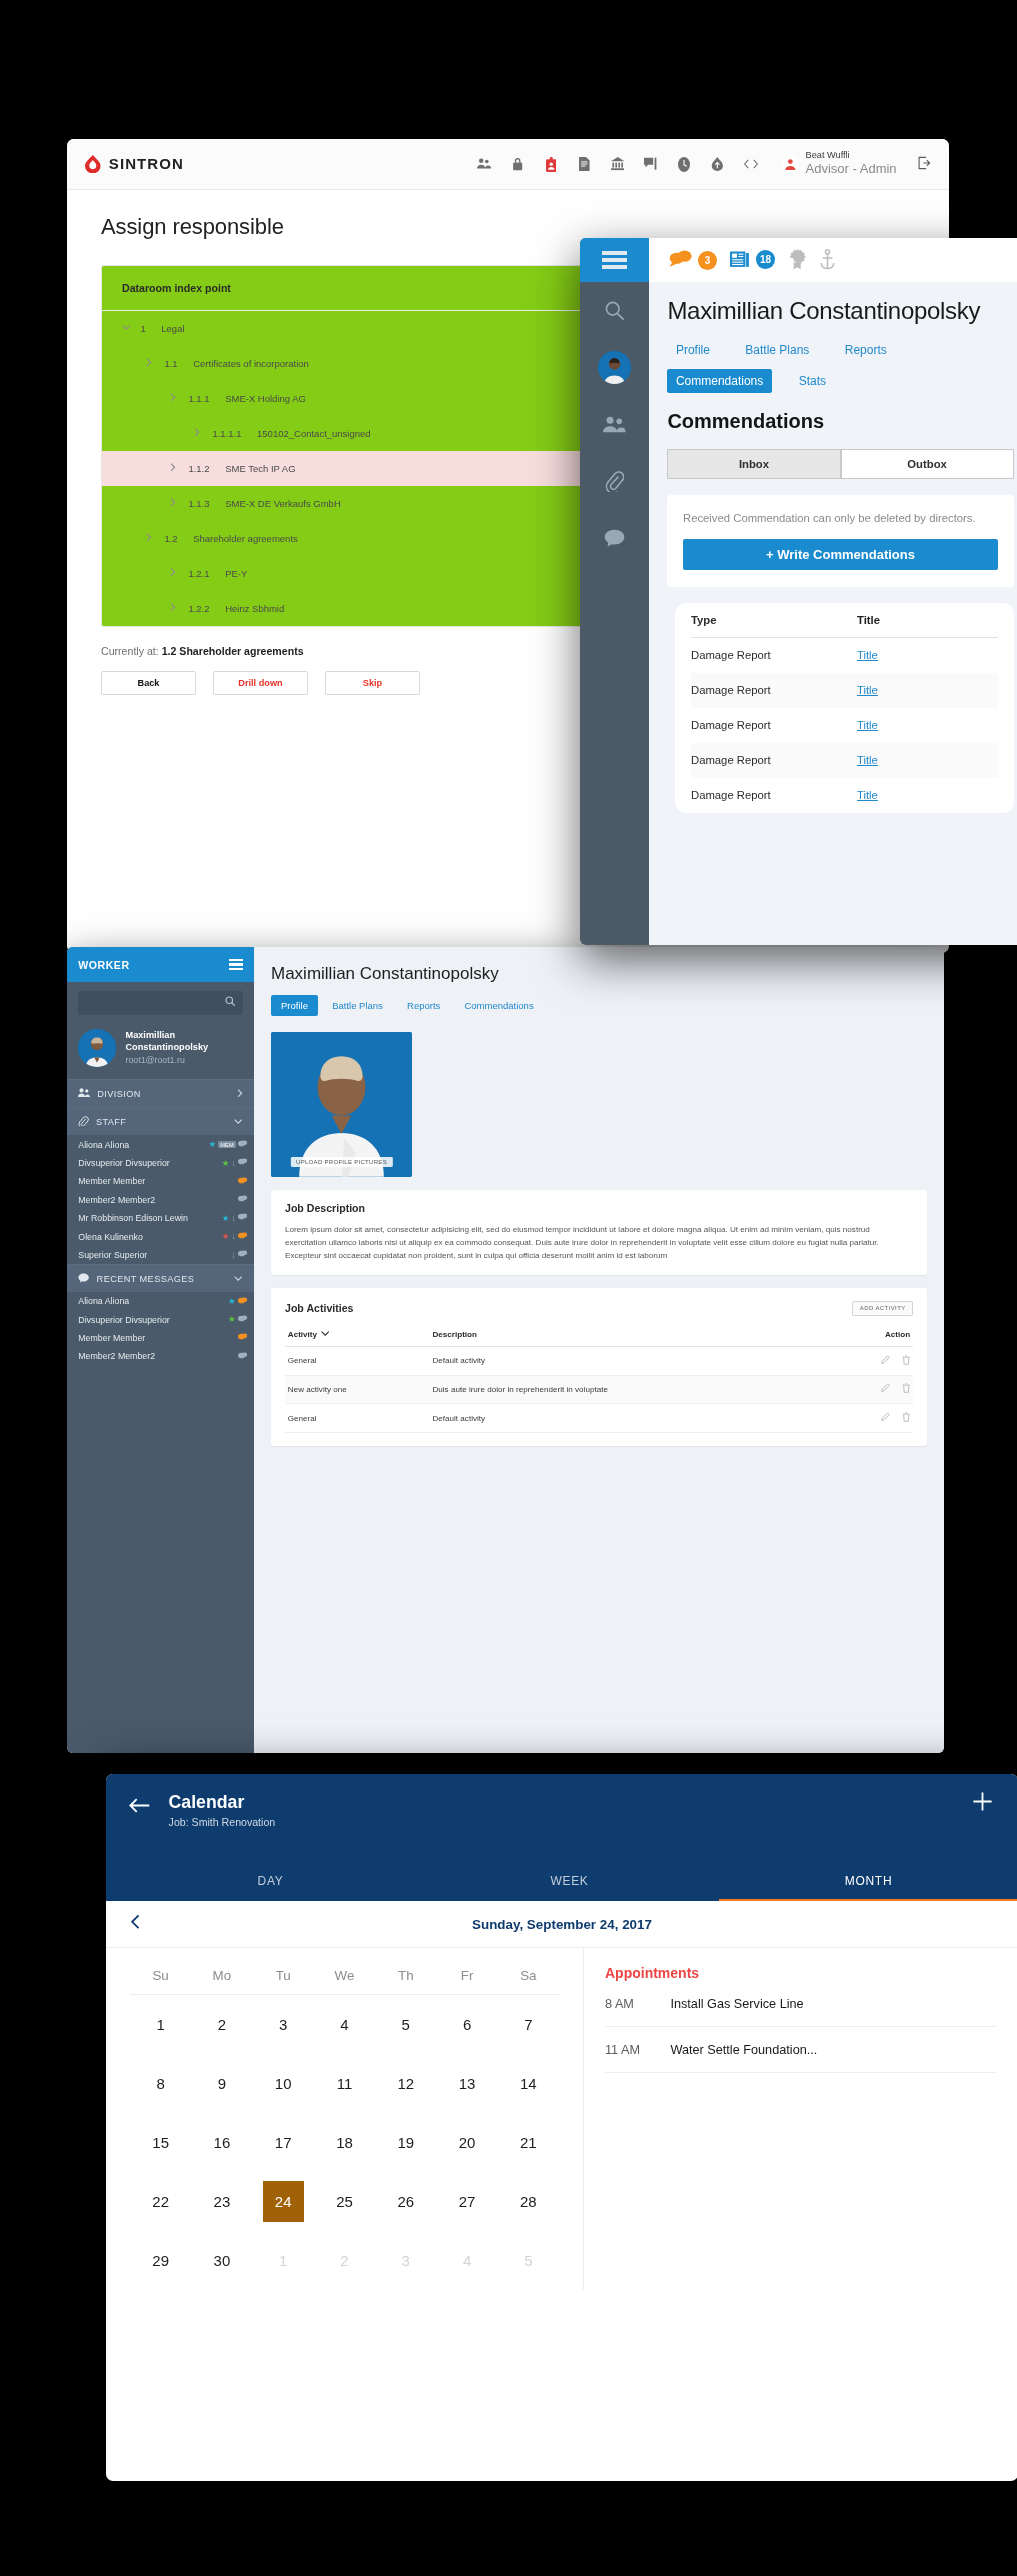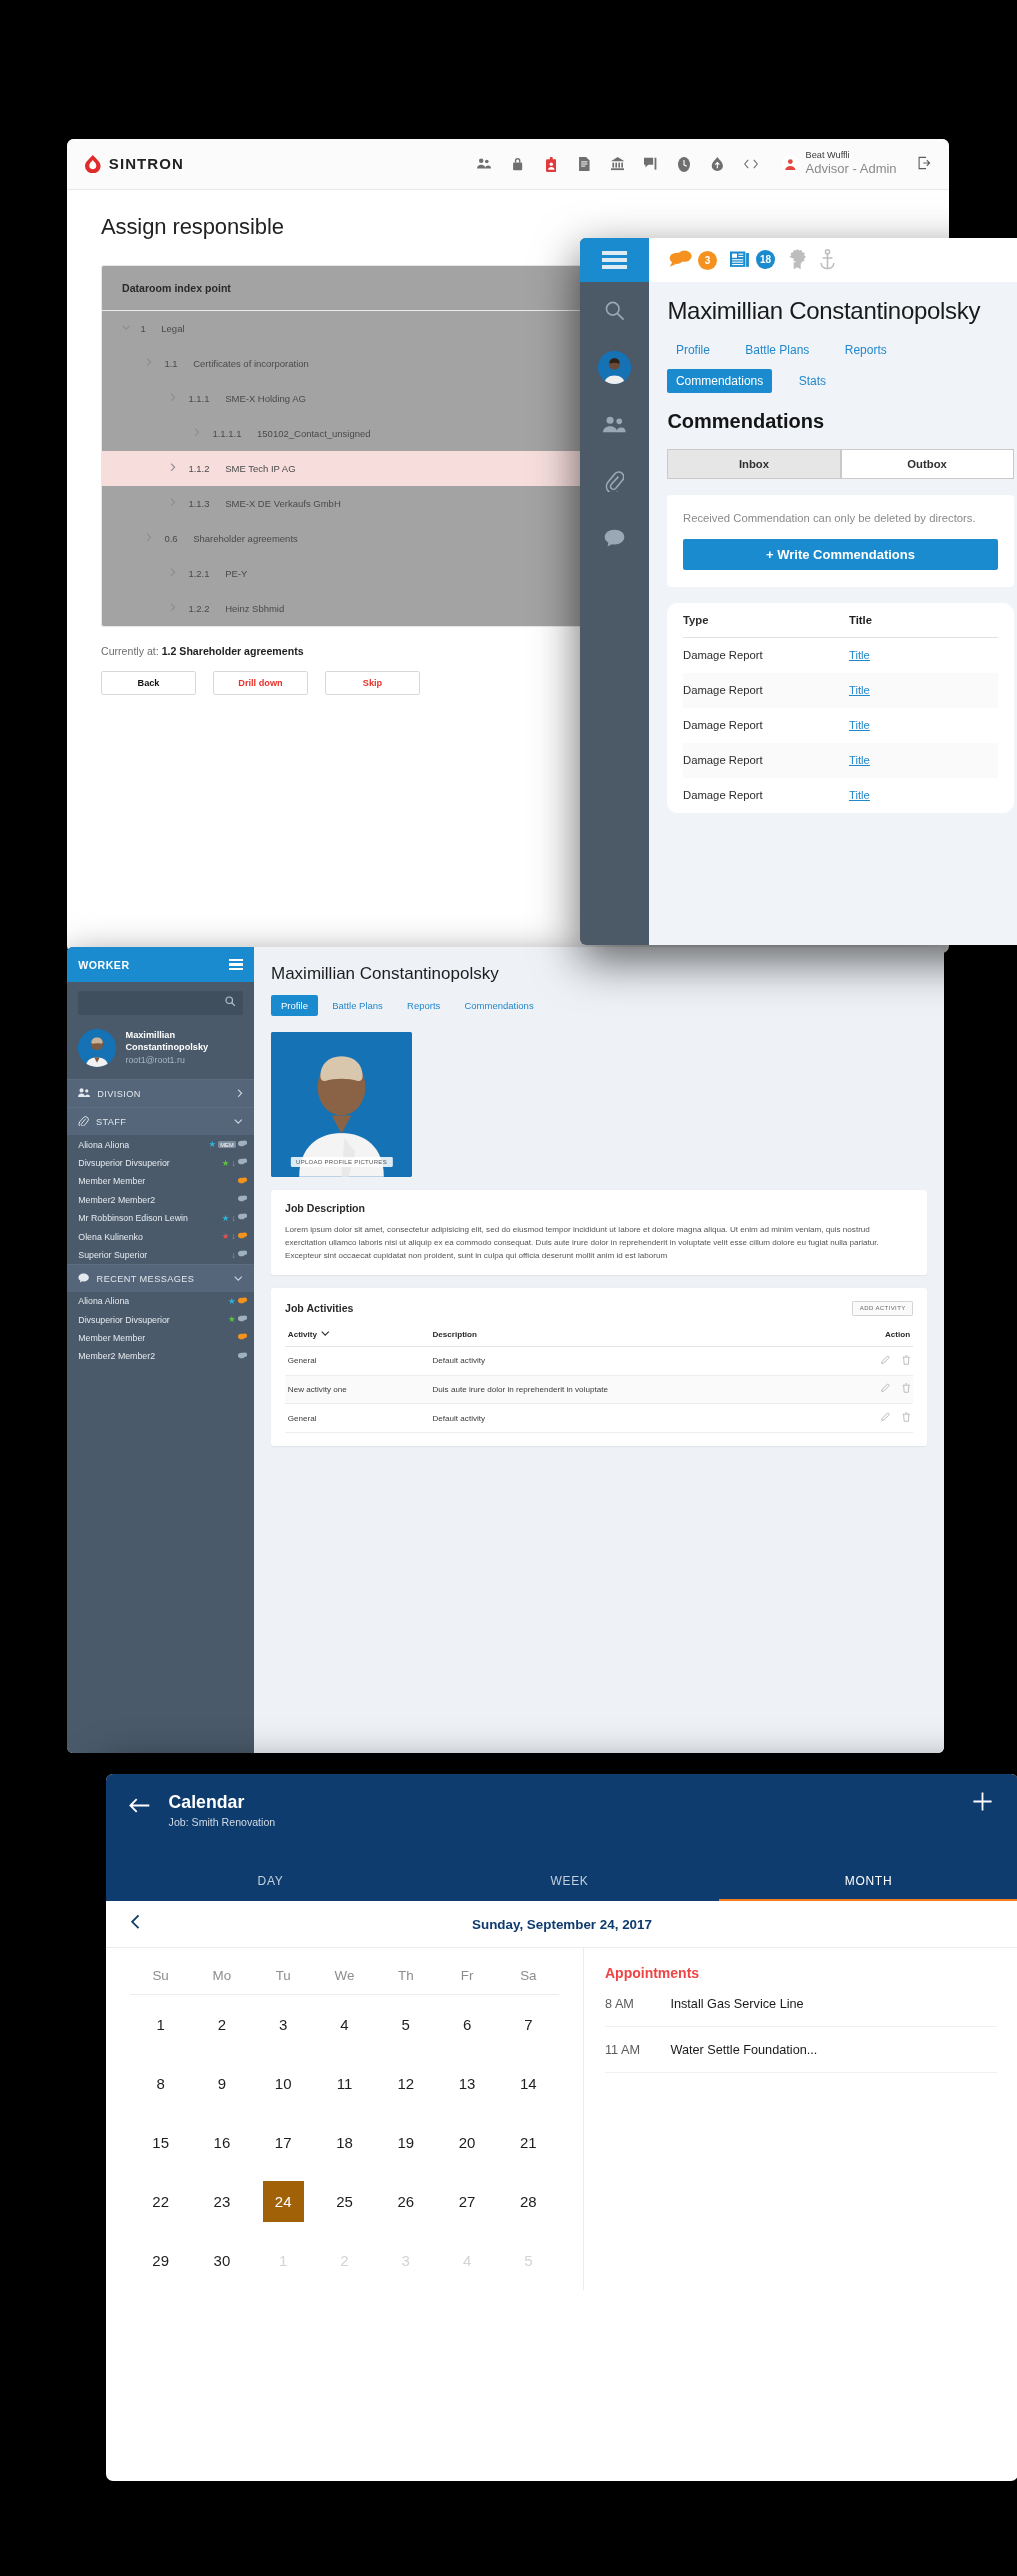--- a/index.html
+++ b/index.html
@@ -32,21 +32,21 @@
     display:flex;align-items:center;justify-content:center;
   }
   .sintron-uname{ font-size:9.2px; color:#3a3a3a; line-height:1.25; }
   .sintron-urole{ font-size:13px; color:#8a8a8a; line-height:1.3; }
   .sintron-logout{ margin-left:20px; color:#5c5c5c; }
 
   .assign-title{ font-size:22px; color:#222; padding:24px 0 0 34px; letter-spacing:-0.1px; }
 
   .dataroom-card{
     margin:25.4px 34px 0 34px; border:0.7px solid #e6e6e6; border-radius:2.8px;
-    background:#a3a3a3; overflow:hidden;
+    background:#84cc16; overflow:hidden;
   }
   .dataroom-head{ padding:15.6px 20px; font-size:10.6px; font-weight:bold; color:#2a2a2a;
     border-bottom:0.7px solid #ececec; }
   .tree-row{
     display:flex; align-items:center; height:35px; padding-left:20px;
     font-size:9.5px; color:#4a4a4a;
   }
   .tree-row.sel{ background:#f7dedd; }
   .tw-caret{ width:18.4px; color:#8d8d8d; font-size:9.2px; flex:0 0 18.4px; }
   .tw-num{ flex:0 0 auto; margin-right:15.6px; color:#4a4a4a; }
@@ -176,21 +176,21 @@
     background:#fff; cursor:pointer;
   }
   .cm-seg div.on{ background:#e6e6e6; }
   .cm-note{ background:#fff; border-radius:4px; margin-top:15.6px; padding:15.6px 15.6px 17px 15.6px; }
   .cm-note p{ font-size:11.3px; color:#8a8a8a; line-height:1.45; }
   .cm-write{
     margin-top:12.7px; background:#1b8bd0; color:#fff; font-size:13px; font-weight:bold;
     height:31px; display:flex; align-items:center; justify-content:center; border-radius:2.1px;
     cursor:pointer;
   }
-  .cm-table{ background:#fff; margin-top:15.6px; border-radius:11px; padding:0 15.6px; }
+  .cm-table{ background:#fff; margin-top:15.6px; border-radius:11px; padding:0 15.6px;margin-left:8px; }
   .cm-trow{ display:flex; align-items:center; height:35px; font-size:11.3px; }
   .cm-trow.head{ font-weight:bold; color:#1f1f1f; border-bottom:1.4px solid #e2e2e2; }
   .cm-trow.alt{ background:#fafafa; }
   .cm-trow .c1{ flex:0 0 166px; color:#2c2c2c; }
   .cm-trow .c2 a{ color:#2288cc; text-decoration:underline; }
 
   
   #win-cal{
     position:absolute; left:106px; top:1774px; width:912px; height:707px;
     background:#fff; border-radius:7px; overflow:hidden;
@@ -367,21 +367,21 @@
           <span class="tw-caret"><svg width="5.7" height="8.5" viewBox="0 0 8 12" fill="none" stroke="currentColor" stroke-width="1.6">
               <path d="M1.5 1l5 5-5 5"></path>
             </svg></span>
           <span class="tw-num">1.1.3</span>
           <span class="tw-label">SME-X DE Verkaufs GmbH</span>
         </div>
         <div class="tree-row ind-1">
           <span class="tw-caret"><svg width="5.7" height="8.5" viewBox="0 0 8 12" fill="none" stroke="currentColor" stroke-width="1.6">
               <path d="M1.5 1l5 5-5 5"></path>
             </svg></span>
-          <span class="tw-num">0.6</span>
+          <span class="tw-num">1.2</span>
           <span class="tw-label">Shareholder agreements</span>
         </div>
         <div class="tree-row ind-2">
           <span class="tw-caret"><svg width="5.7" height="8.5" viewBox="0 0 8 12" fill="none" stroke="currentColor" stroke-width="1.6">
               <path d="M1.5 1l5 5-5 5"></path>
             </svg></span>
           <span class="tw-num">1.2.1</span>
           <span class="tw-label">PE-Y</span>
         </div>
         <div class="tree-row ind-2">

